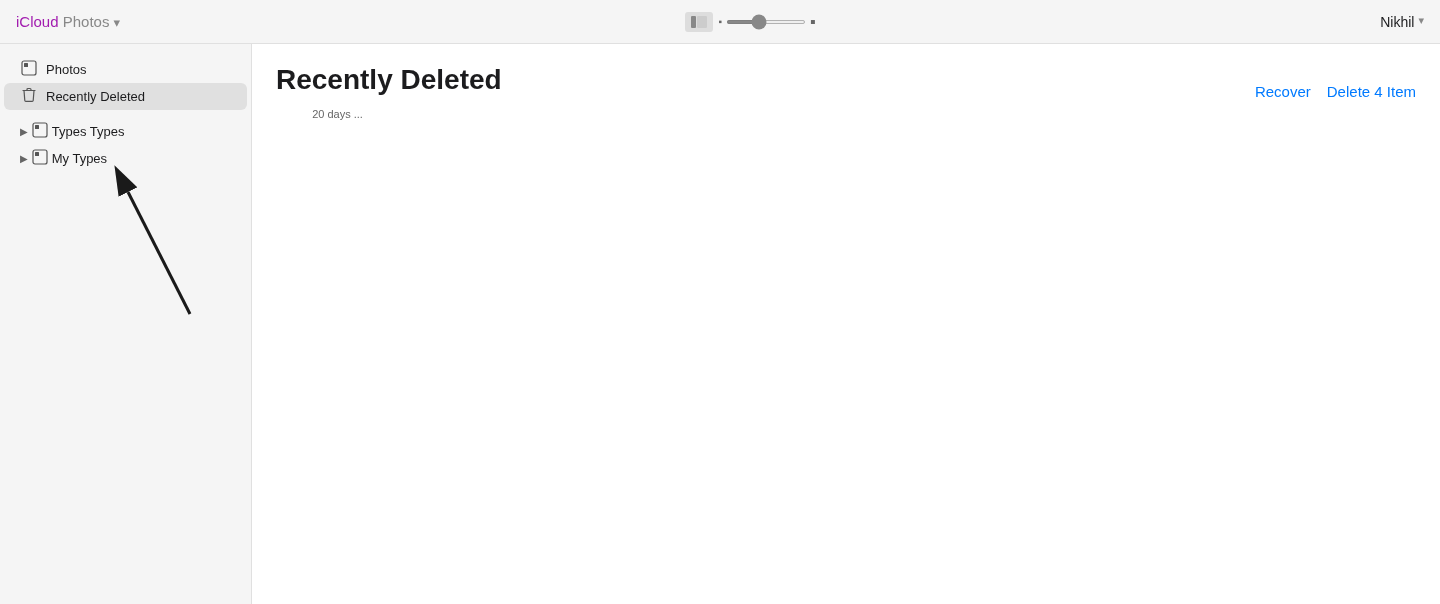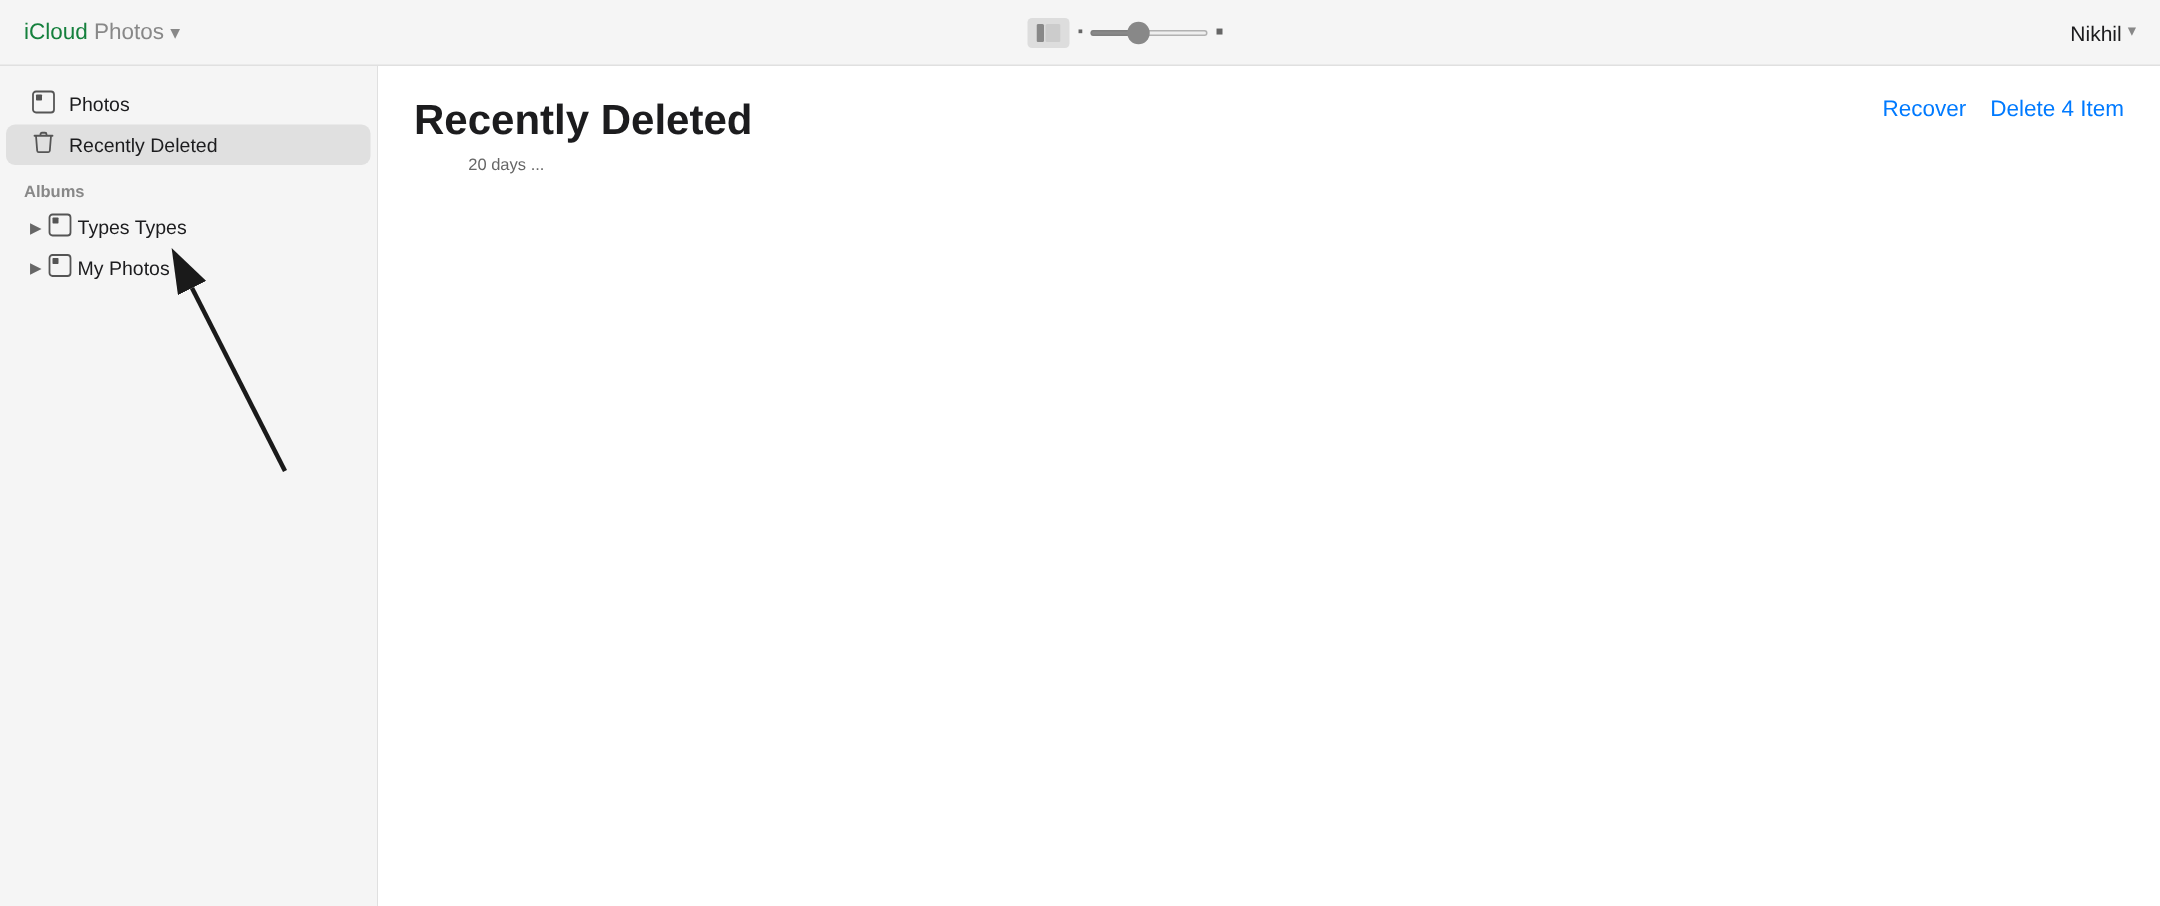--- a/index.html
+++ b/index.html
@@ -6,21 +6,21 @@
     body { font-family: -apple-system, BlinkMacSystemFont, 'SF Pro Text', 'Helvetica Neue', sans-serif; background: #f5f5f5; display: flex; flex-direction: column; height: 604px; overflow: hidden; }
 
     
     .header {
       display: flex; align-items: center; justify-content: space-between;
       padding: 0 16px; height: 44px; background: #f5f5f5;
       border-bottom: 1px solid #e0e0e0;
     }
     .header-left { display: flex; align-items: center; gap: 8px; }
     .app-title { font-size: 15px; font-weight: 500; color: #1c1c1e; }
-    .app-title span { color: #15803d; }
+    .app-title span { color: #a21caf; }
     .toolbar-center { display: flex; align-items: center; gap: 6px; }
     .view-toggle { display: flex; gap: 4px; }
     .view-btn { width: 28px; height: 20px; background: #ddd; border: none; border-radius: 3px; cursor: pointer; display: flex; align-items: center; justify-content: center; }
     .slider-container { display: flex; align-items: center; gap: 4px; }
     .slider-icon { font-size: 10px; color: #666; }
     input[type=range] { width: 80px; height: 4px; accent-color: #888; }
     .header-right { font-size: 14px; color: #1c1c1e; display: flex; gap: 4px; cursor: pointer; }
 
     
     .main { display: flex; flex: 1; overflow: hidden; }
@@ -42,21 +42,21 @@
     .sidebar-item.active { background: #e0e0e0; font-weight: 500; }
     .sidebar-item .icon { font-size: 14px; color: #555; width: 18px; text-align: center; }
     .sidebar-expand { display: flex; align-items: center; gap: 4px; padding: 4px 16px; cursor: pointer; font-size: 13px; color: #1c1c1e; margin: 0 4px; border-radius: 6px; }
     .sidebar-expand .expand-arrow { font-size: 10px; color: #666; }
     .sidebar-section-gap { height: 8px; }
 
     
     .content { flex: 1; overflow-y: auto; padding: 20px 24px 20px 24px; background: #fff; }
     .content-header { display: flex; align-items: flex-start; justify-content: space-between; margin-bottom: 6px; }
     .page-title { font-size: 28px; font-weight: 700; color: #1c1c1e; }
-    .action-buttons { display: flex; gap: 16px; align-items: center; margin-top: 0; }
+    .action-buttons { display: flex; gap: 16px; align-items: center; margin-top: 19px; }
     .action-btn { background: none; border: none; font-size: 15px; color: #007aff; cursor: pointer; font-weight: 400; }
     .subtitle { font-size: 12px; color: #666; margin-bottom: 16px; }
 
     
     .photo-grid { display: grid; grid-template-columns: repeat(9, 1fr); gap: 4px; }
     .photo-item { position: relative; aspect-ratio: 1; border-radius: 4px; overflow: hidden; cursor: pointer; }
     .photo-item.selected { outline: 3px solid #007aff; outline-offset: -3px; }
     .photo-caption { font-size: 11px; color: #666; text-align: center; margin-top: 2px; }
     .photo-thumb { width: 100%; height: 100%; background-size: cover; background-position: center; }
 
@@ -156,40 +156,39 @@
     </div>
     <div class="sidebar-item active">
       <span class="icon">
         <svg width="14" height="16" viewBox="0 0 14 16" fill="none">
           <path d="M1 3.5h12M5 3.5V2.5a1 1 0 011-1h2a1 1 0 011 1v1M2 3.5l.8 10a1 1 0 001 .9h6.4a1 1 0 001-.9l.8-10" stroke="#555" stroke-width="1.2" stroke-linecap="round"></path>
         </svg>
       </span>
       <span>Recently Deleted</span>
     </div>
     <div class="sidebar-section-gap"></div>
-    <div class="sidebar-section-label">Albums</div>
     <div class="sidebar-expand">
       <span class="expand-arrow">▶</span>
       <span class="icon">
         <svg width="16" height="16" viewBox="0 0 16 16" fill="none">
             <rect x="1" y="1" width="14" height="14" rx="2" stroke="#555" stroke-width="1.2" fill="none"></rect>
             <rect x="3" y="3" width="4" height="4" rx="0.5" fill="#555"></rect>
           </svg>
       </span>
       <span>Types Types</span>
     </div>
     <div class="sidebar-expand">
       <span class="expand-arrow">▶</span>
       <span class="icon">
         <svg width="16" height="16" viewBox="0 0 16 16" fill="none">
             <rect x="1" y="1" width="14" height="14" rx="2" stroke="#555" stroke-width="1.2" fill="none"></rect>
             <rect x="3" y="3" width="4" height="4" rx="0.5" fill="#555"></rect>
           </svg>
       </span>
-      <span>My Photos</span>
+      <span>My Types</span>
     </div>
 
     <svg class="arrow-overlay" viewBox="0 0 252 604" xmlns="http://www.w3.org/2000/svg">
       <defs>
         <marker id="arrowhead" markerWidth="10" markerHeight="7" refX="0" refY="3.5" orient="auto">
           <polygon points="0 0, 10 3.5, 0 7" fill="#1a1a1a"></polygon>
         </marker>
       </defs>
       <path d="M 190 270 L 128 148" stroke="#1a1a1a" stroke-width="3" fill="none" marker-end="url(#arrowhead)"></path>
     </svg>

